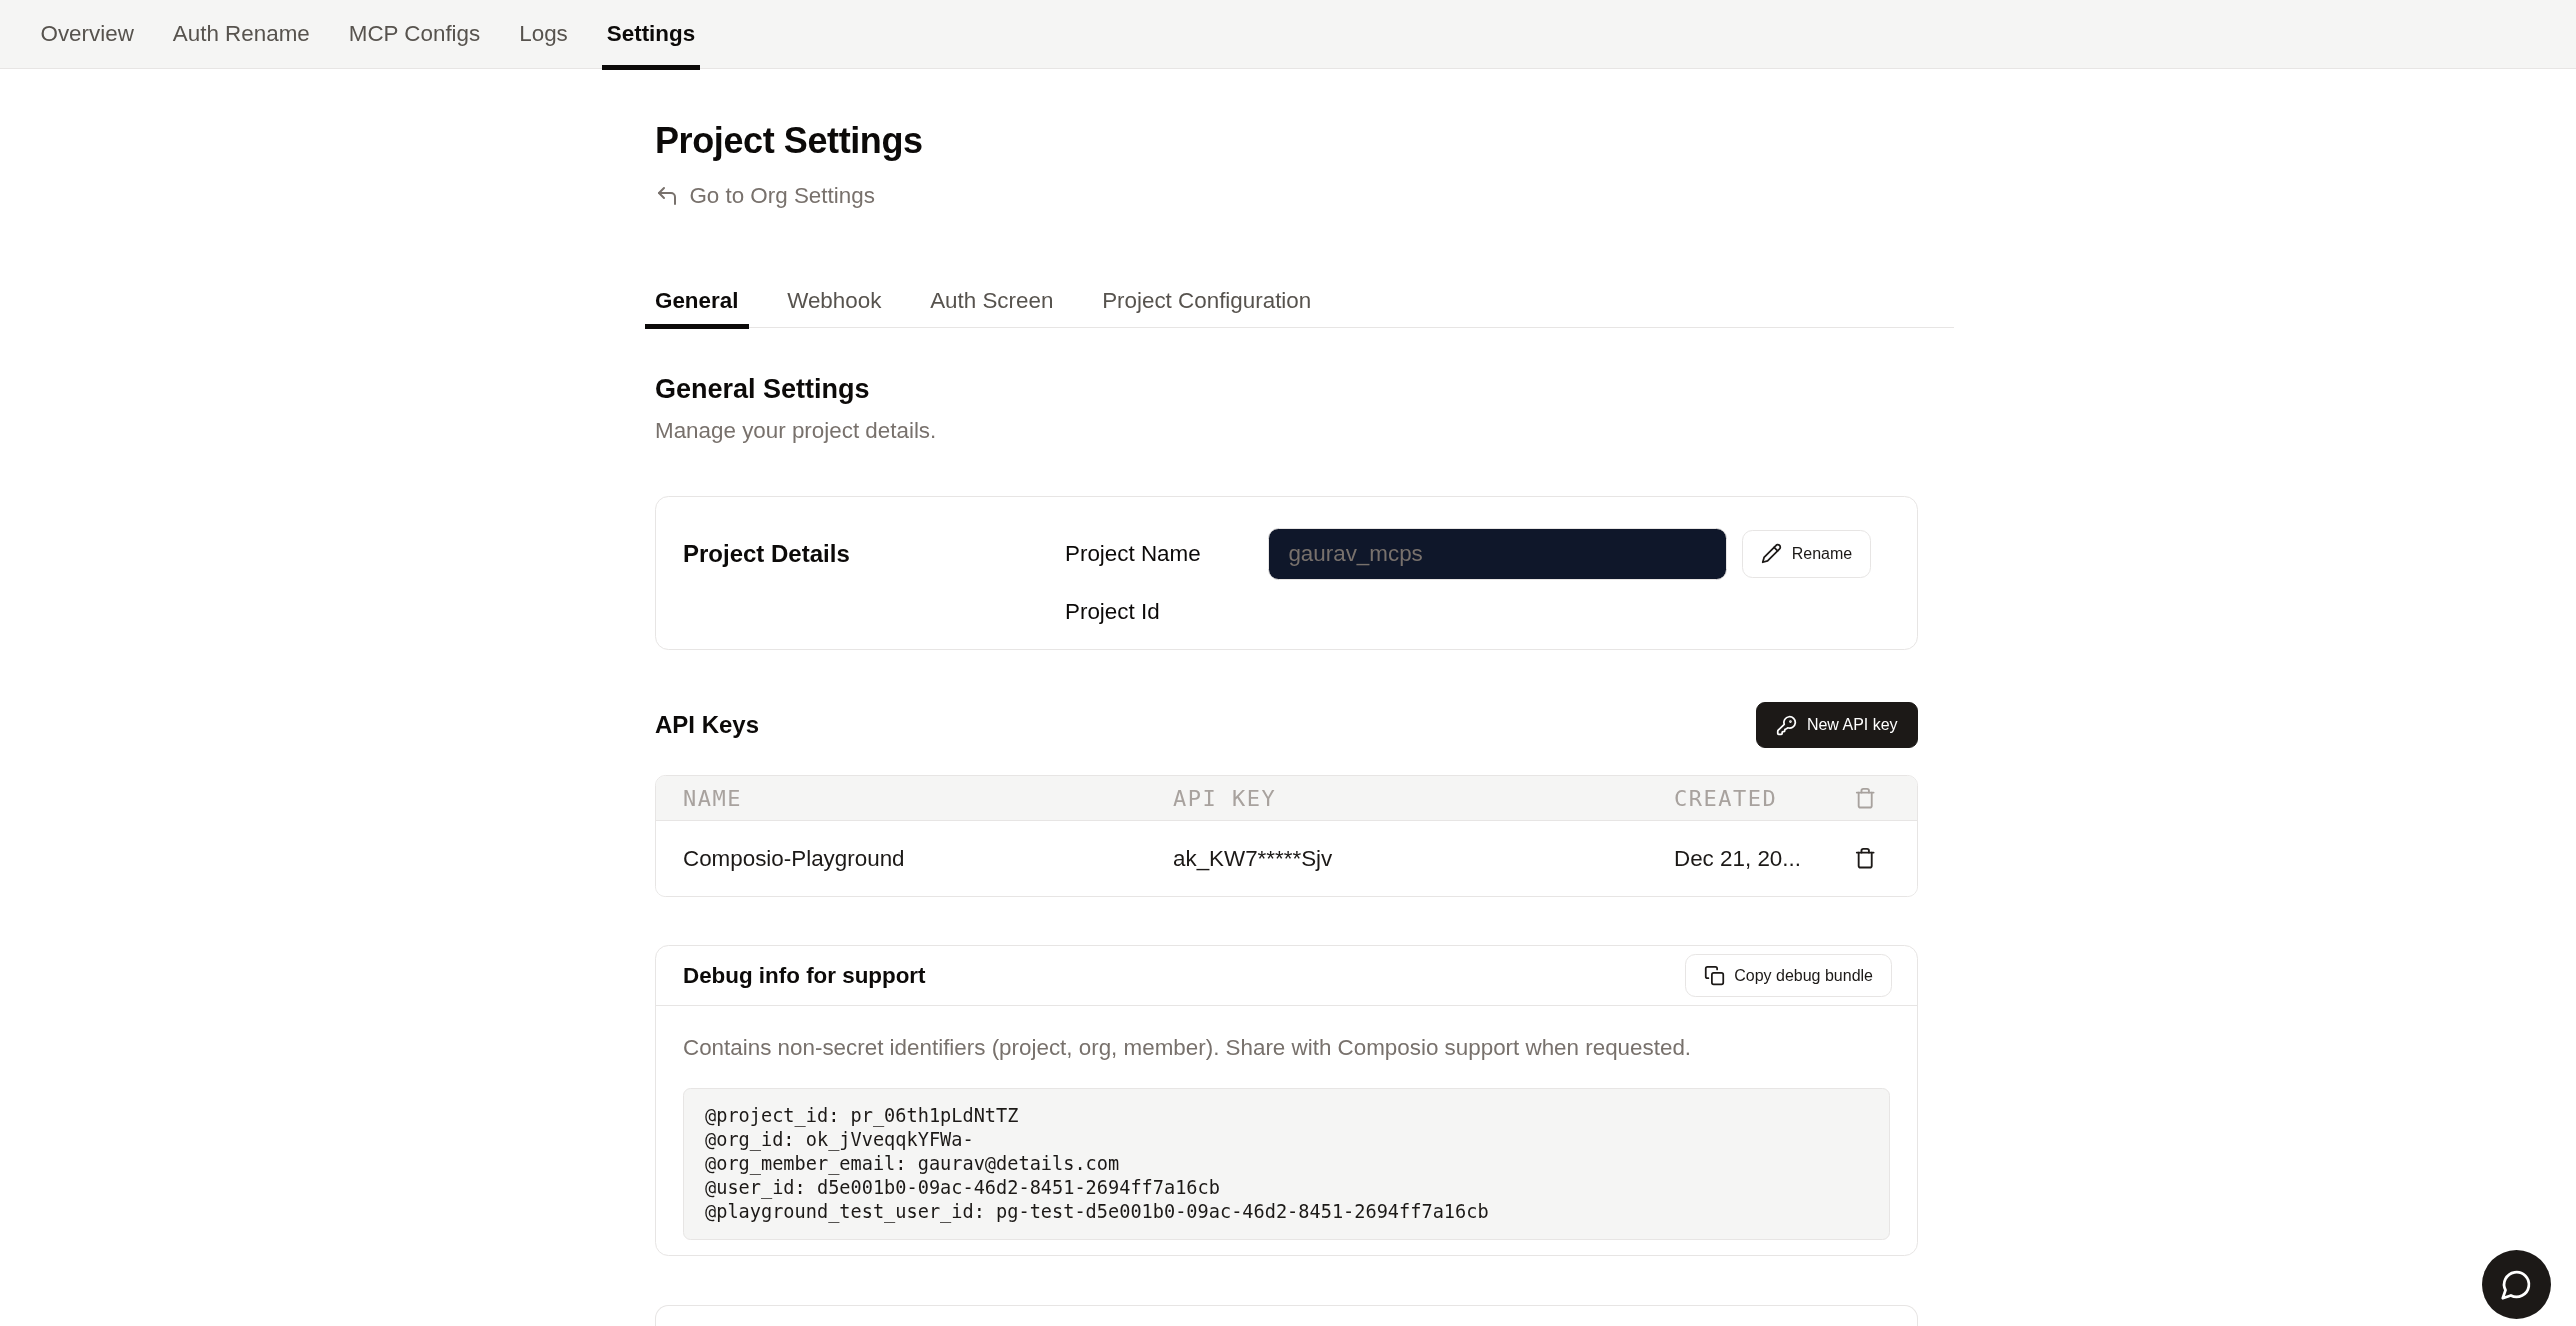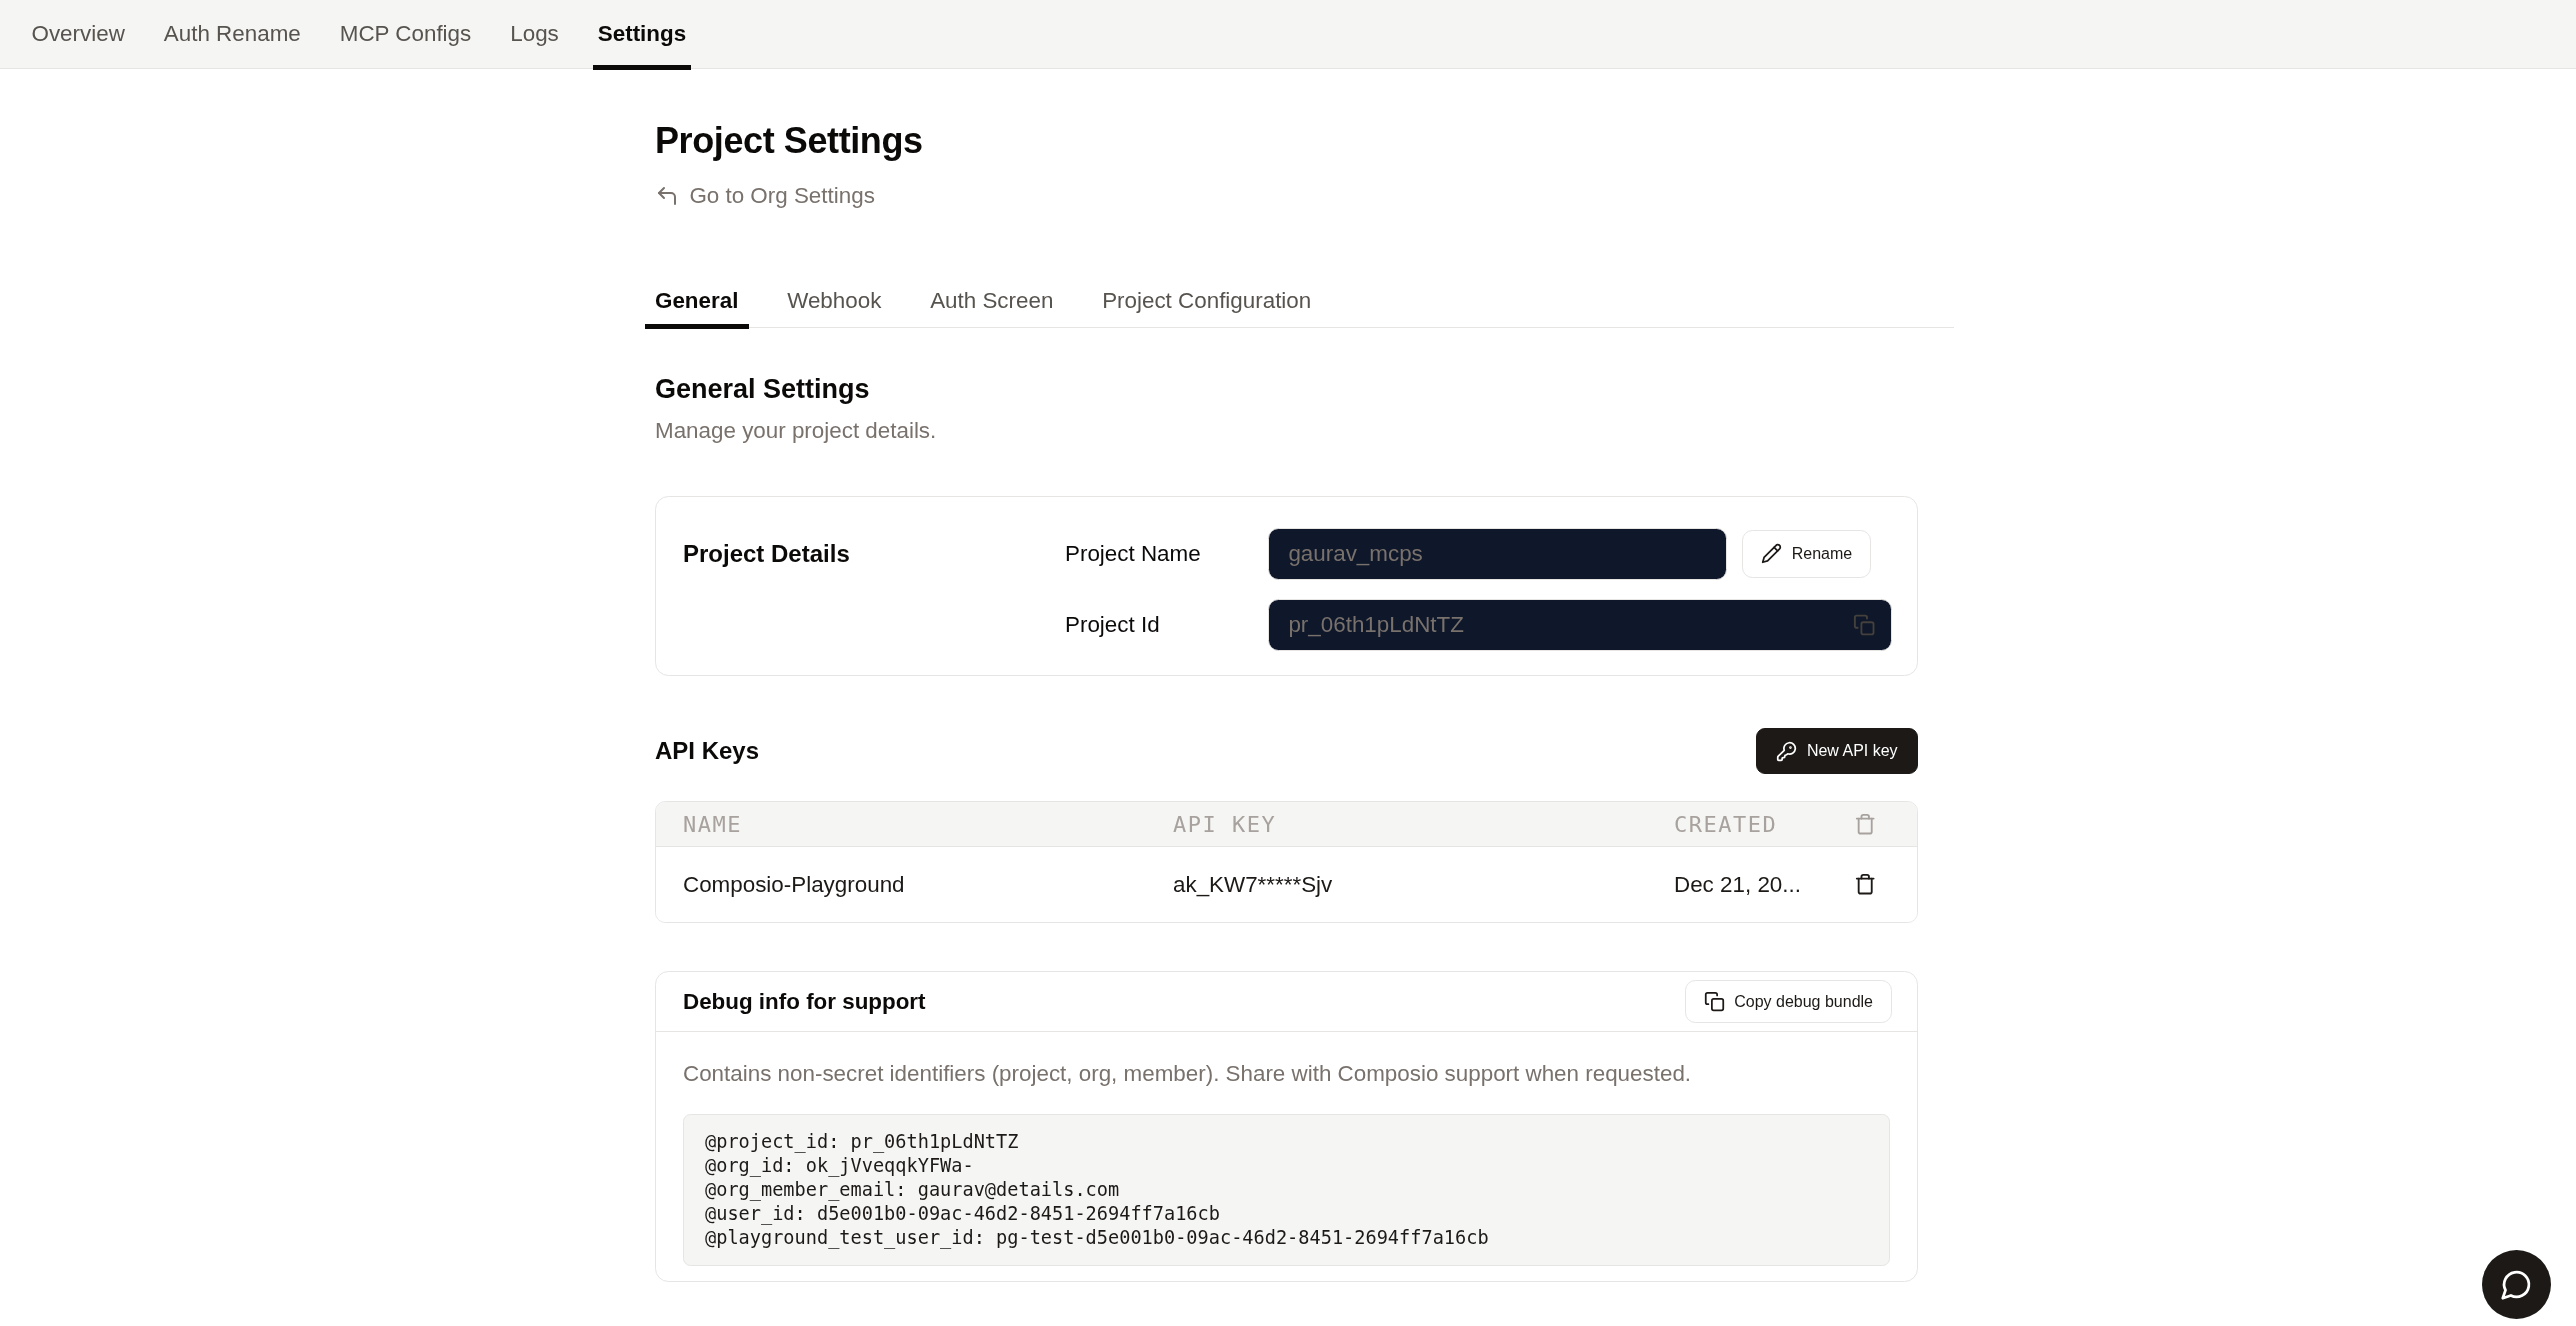--- a/index.html
+++ b/index.html
@@ -1,21 +1,21 @@
 <!DOCTYPE html>
 <html style="font-size:12px"><head>
 <meta charset="utf-8">
 <style>
   * { margin:0; padding:0; box-sizing:border-box; }
   html,body { width:2576px; height:1327px; overflow:hidden; background:#ffffff;
               font-family:"Liberation Sans", sans-serif; color:#0c0a09; }
 
   
   .topnav { height:69px; background:#f5f5f4; border-bottom:1.5px solid #e7e5e4;
-            display:flex; align-items:stretch; padding-left:12px; }
+            display:flex; align-items:stretch; padding-left:21px; }
   .nav-item { display:flex; align-items:center; position:relative;
               margin:0 15px; padding:0 4.5px; font-size:22.4px; color:#57534e; cursor:pointer; }
   .nav-item.active { color:#0c0a09; font-weight:600; }
   .nav-item.active::after { content:""; position:absolute; left:0; right:0; bottom:-1.5px;
                             height:4.5px; background:#0c0a09; }
 
   
   .content { width:1263px; margin-left:655px; padding-top:51px; }
 
   h1.page-title { font-size:36px; line-height:42px; font-weight:700; letter-spacing:-0.4px; }
@@ -145,29 +145,20 @@
         <button class="btn light rename-btn">
           <svg class="ic" viewBox="0 0 24 24">
             <path d="M17 3a2.85 2.83 0 1 1 4 4L7.5 20.5 2 22l1.5-5.5Z"></path>
               <path d="m15 5 4 4"></path>
           </svg>
           <span>Rename</span>
         </button>
       </div>
       <div class="field-row">
         <label class="field-label">Project Id</label>
-        <div class="input-wrap">
-          <input class="text-input" readonly="" value="pr_06th1pLdNtTZ" style="">
-          <button class="icon-btn">
-            <svg class="ic" viewBox="0 0 24 24">
-              <rect width="13" height="13" x="9" y="9" rx="2"></rect>
-              <path d="M5 15H4a2 2 0 0 1-2-2V4a2 2 0 0 1 2-2h9a2 2 0 0 1 2 2v1"></path>
-            </svg>
-          </button>
-        </div>
       </div>
     </div>
   </section>
 
   
   <div class="apikeys-head">
     <h3 class="block-title">API Keys</h3>
     <button class="btn dark new-key-btn">
       <svg class="ic" viewBox="0 0 24 24">
         <path d="M2.586 17.414A2 2 0 0 0 2 18.828V21a1 1 0 0 0 1 1h3a1 1 0 0 0 1-1v-1a1 1 0 0 1 1-1h1a1 1 0 0 0 1-1v-1a1 1 0 0 1 1-1h.172a2 2 0 0 0 1.414-.586l.814-.814a6.5 6.5 0 1 0-4-4z"></path>

